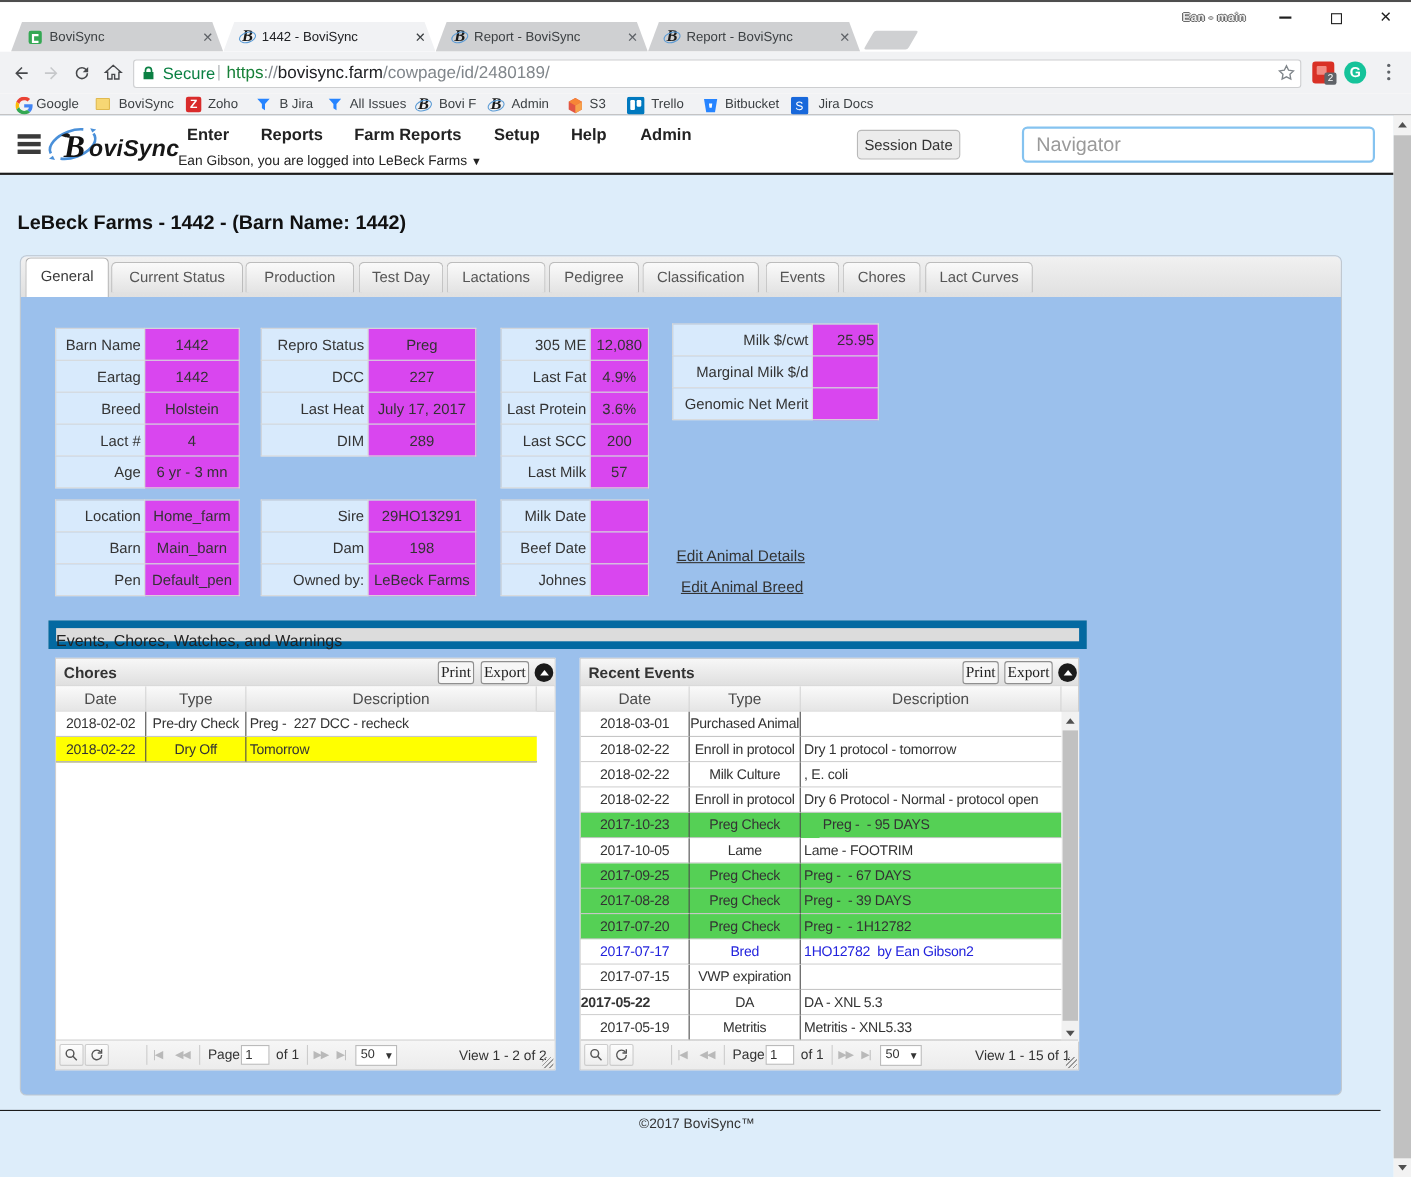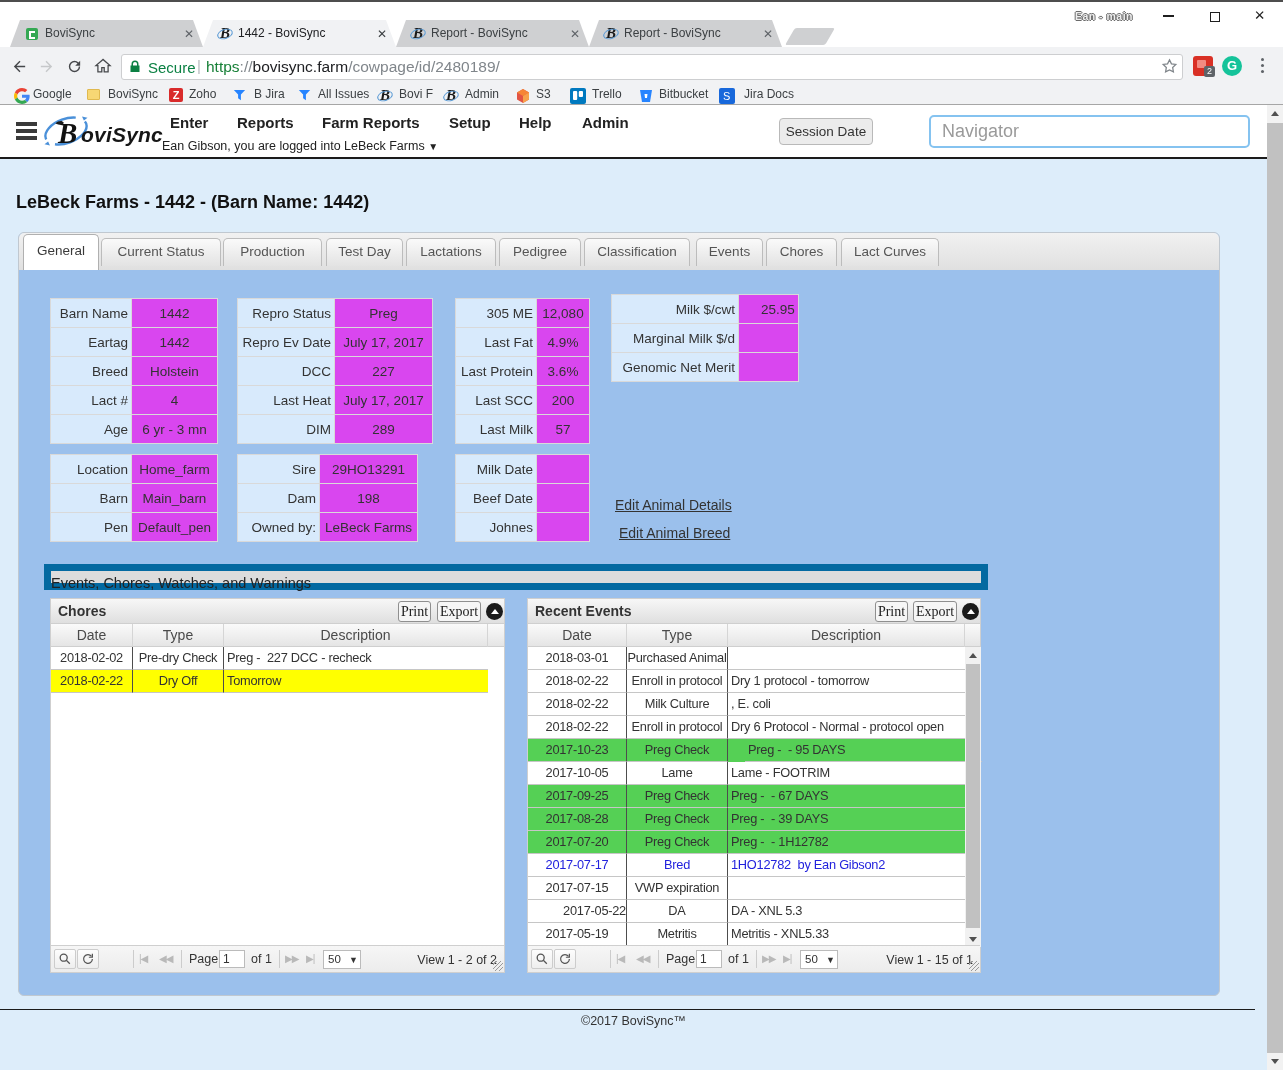--- a/index.html
+++ b/index.html
@@ -256,24 +256,20 @@
           </tr>
     </tbody>
       </table>
     <table class="info" style="left:218px;top:65px;">
       <tbody>
           <tr>
             <td class="l" style="width:97px;">Repro Status</td>
             <td class="v" style="width:98px;">Preg</td>
           </tr>
       <tr>
-            <td class="l">Repro Ev Date</td>
-            <td class="v">July 17, 2017</td>
-          </tr>
-      <tr>
             <td class="l">DCC</td>
             <td class="v">227</td>
           </tr>
       <tr>
             <td class="l">Last Heat</td>
             <td class="v">July 17, 2017</td>
           </tr>
       <tr>
             <td class="l">DIM</td>
             <td class="v">289</td>
@@ -332,21 +328,21 @@
           </tr>
       <tr>
             <td class="l">Pen</td>
             <td class="v">Default_pen</td>
           </tr>
     </tbody>
       </table>
     <table class="info" style="left:218px;top:221px;">
       <tbody>
           <tr>
-            <td class="l" style="width:82px;margin-top:12px;">Sire</td>
+            <td class="l" style="width:97px;margin-top:12px;">Sire</td>
             <td class="v" style="width:98px;">29HO13291</td>
           </tr>
       <tr>
             <td class="l">Dam</td>
             <td class="v">198</td>
           </tr>
       <tr>
             <td class="l">Owned by:</td>
             <td class="v">LeBeck Farms</td>
           </tr>
@@ -483,21 +479,21 @@
           <div class="c" style="left:0;width:99px;text-align:center;">2017-07-17</div>
           <div class="c" style="left:99px;width:101px;text-align:center;">Bred</div>
           <div class="c" style="left:200px;width:237px;padding-left:3px;border-right:none;">1HO12782&nbsp; by Ean Gibson2</div>
         </div>
         <div class="grow" style="top:278px;left:0;width:437px;background:#fff;">
           <div class="c" style="left:0;width:99px;text-align:center;">2017-07-15</div>
           <div class="c" style="left:99px;width:101px;text-align:center;">VWP expiration</div>
           <div class="c" style="left:200px;width:237px;padding-left:3px;border-right:none;"></div>
         </div>
         <div class="grow" style="top:301px;left:0;width:437px;background:#fff;">
-          <div class="c" style="left:0;width:99px;text-align:right;">2017-05-22</div>
+          <div class="c" style="left:0;width:99px;text-align:left;font-weight:bold;">2017-05-22</div>
           <div class="c" style="left:99px;width:101px;text-align:center;">DA</div>
           <div class="c" style="left:200px;width:237px;padding-left:3px;border-right:none;">DA - XNL 5.3</div>
         </div>
         <div class="grow" style="top:324px;left:0;width:437px;background:#fff;">
           <div class="c" style="left:0;width:99px;text-align:center;">2017-05-19</div>
           <div class="c" style="left:99px;width:101px;text-align:center;">Metritis</div>
           <div class="c" style="left:200px;width:237px;padding-left:3px;border-right:none;">Metritis - XNL5.33</div>
         </div>
         <div style="position:absolute;left:437px;top:48px;width:16px;height:300px;background:#f1f1f1;">
           <div style="position:absolute;left:4px;top:6px;border-left:4px solid transparent;border-right:4px solid transparent;border-bottom:5px solid #505050;"></div>

